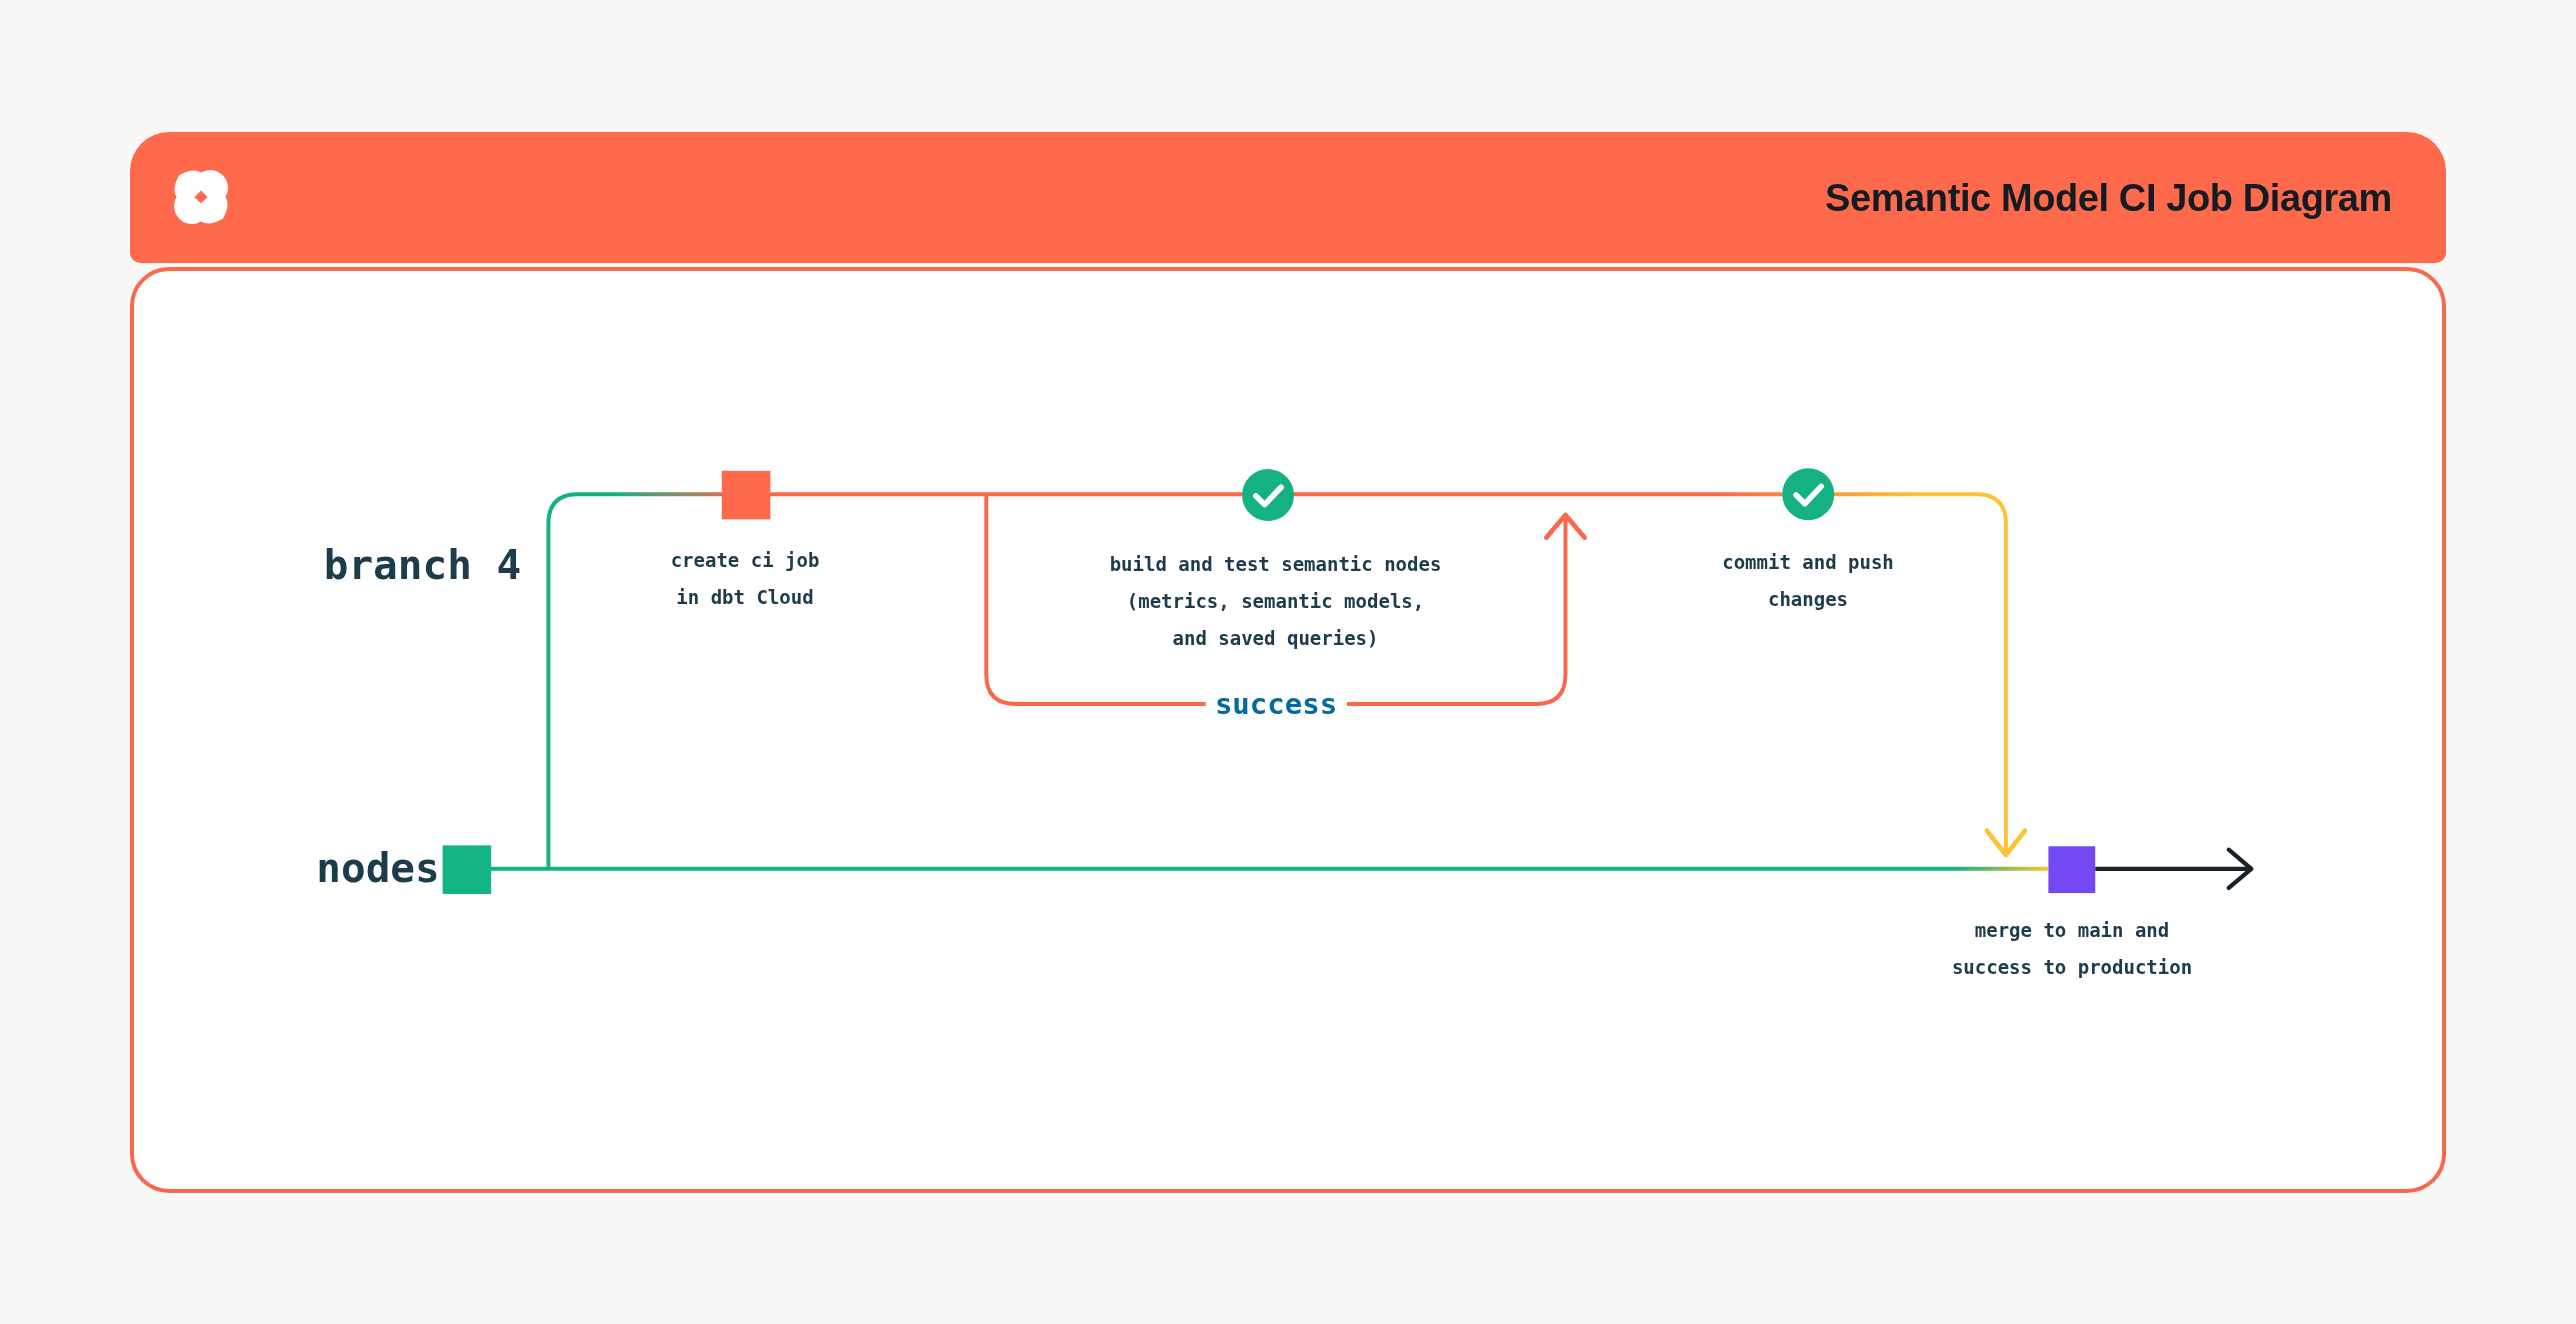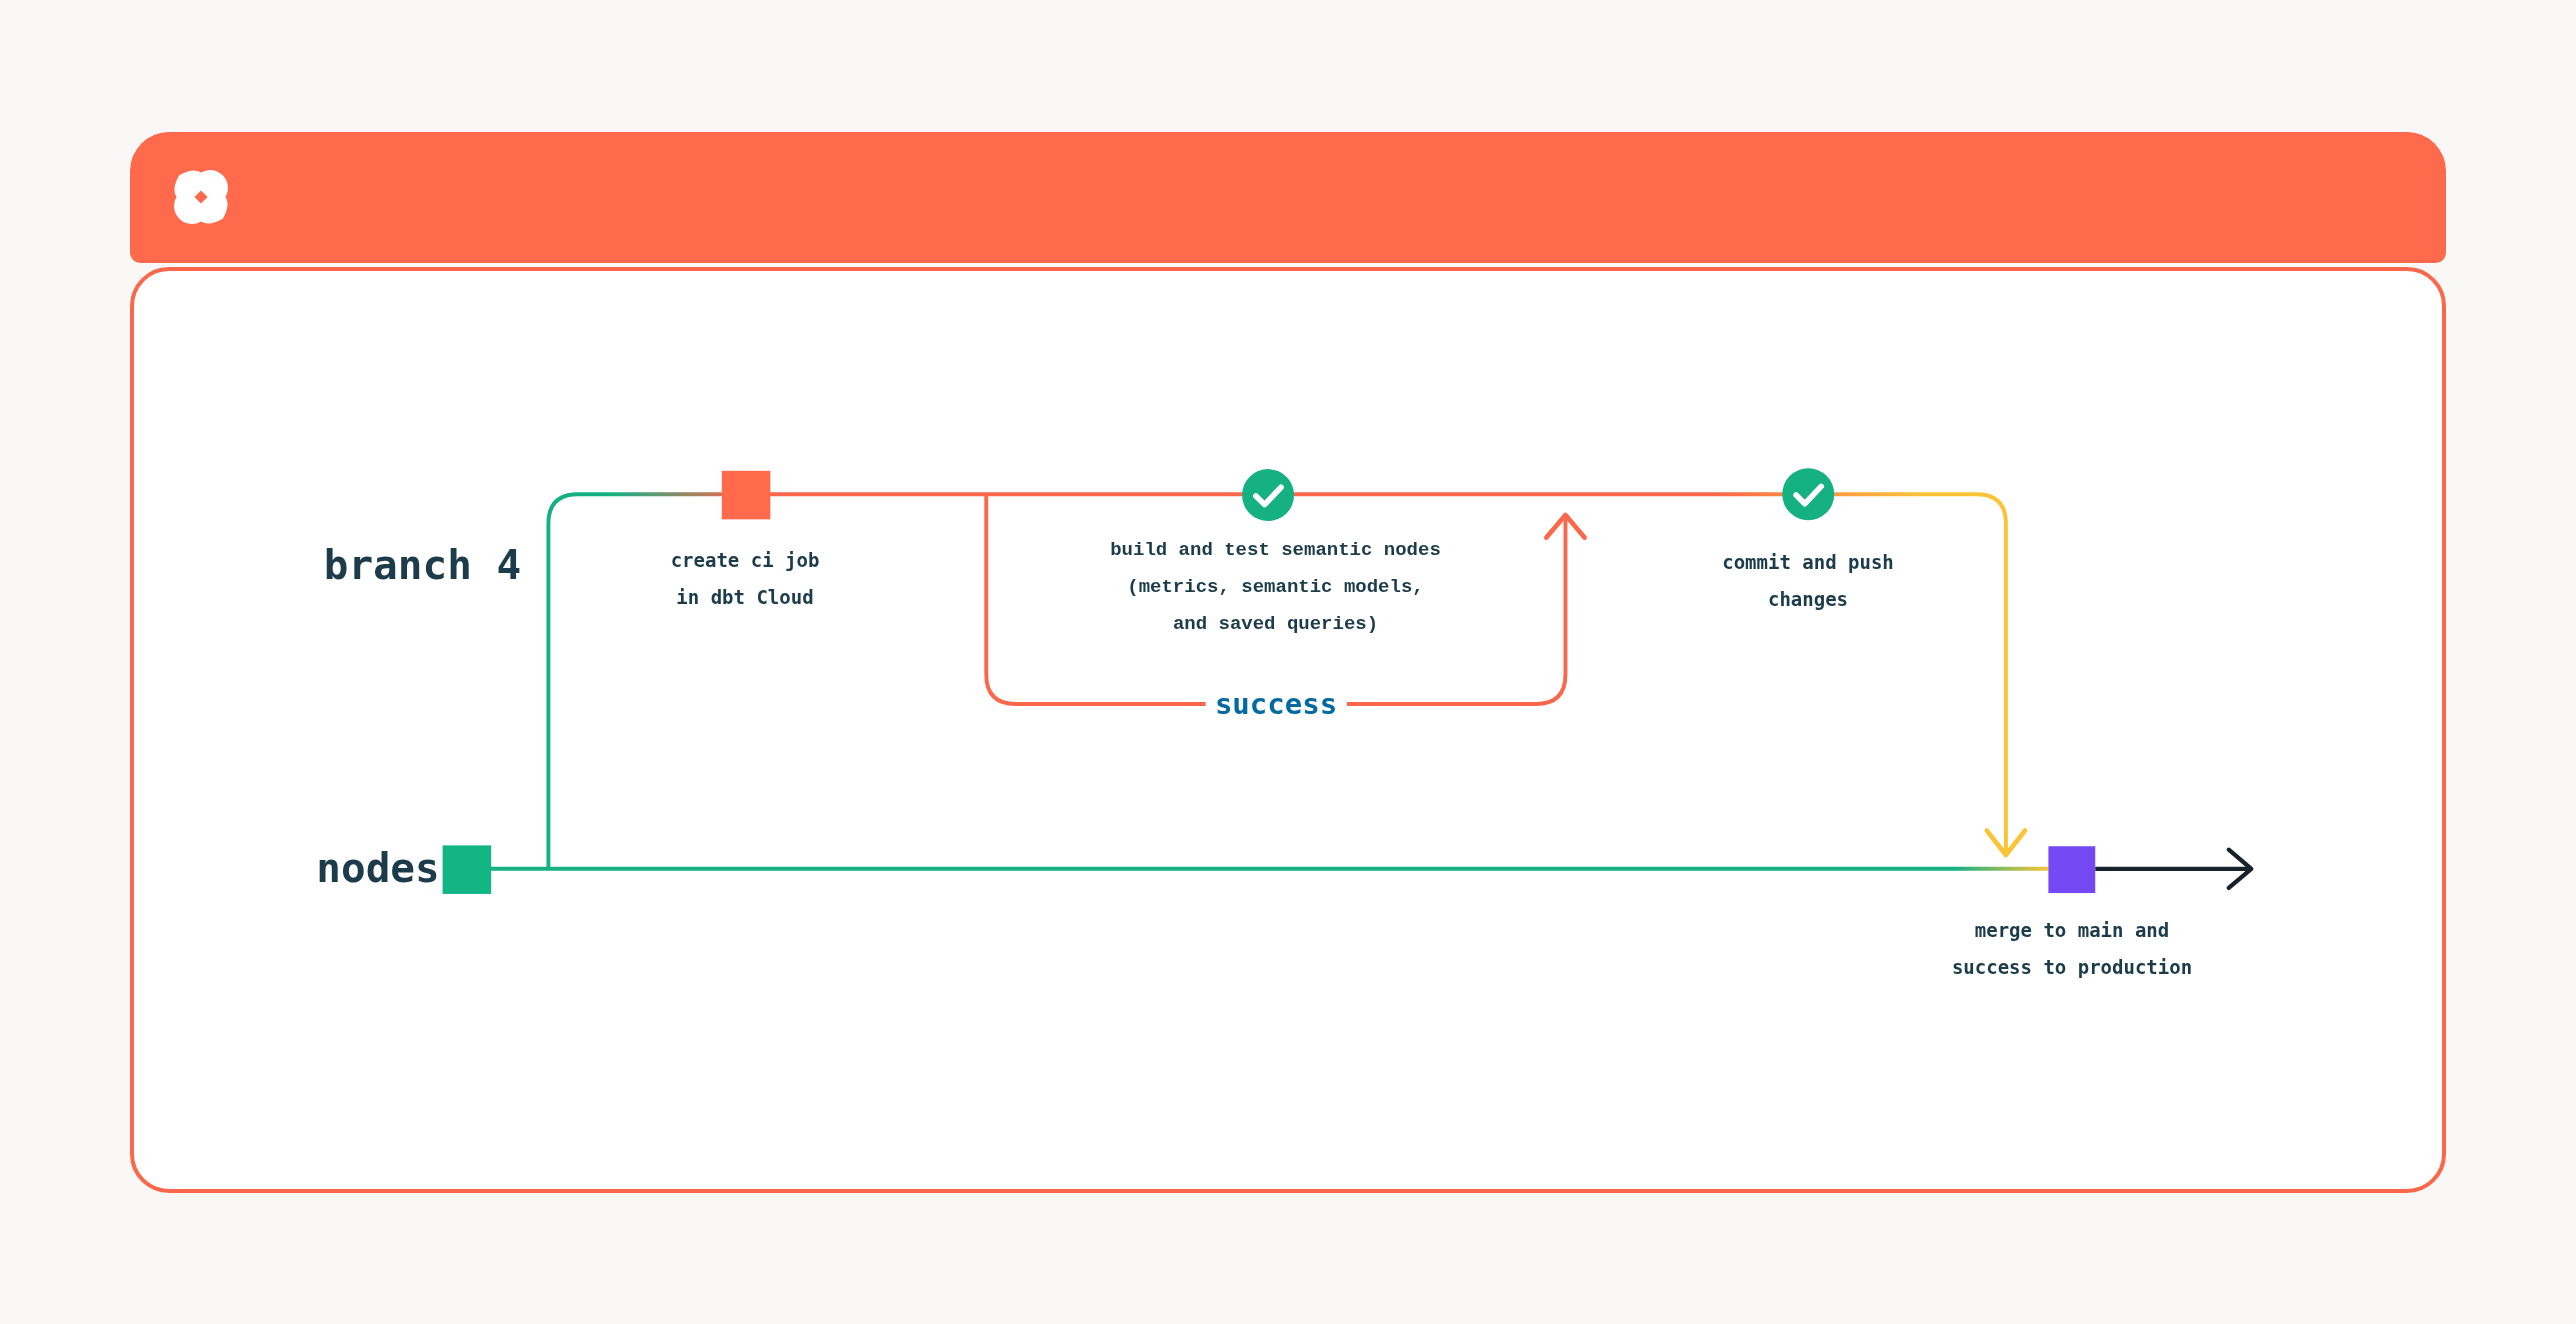--- a/index.html
+++ b/index.html
@@ -70,20 +70,21 @@
   }
 </style>
 </head>
 <body>
 
 <div class="card-header">
   <svg class="logo" viewBox="0 0 100 100">
     <path fill="#ffffff" fill-rule="evenodd" d="M17,17 Q38,5 50,13 A27,27 0 0 1 87,50 Q95,62 83,83 Q62,95 50,87 A27,27 0 0 1 13,50 Q5,38 17,17 Z
          M50,40 L60,50 L50,60 L40,50 Z"></path>
   </svg>
+  <div class="header-title">Semantic Model CI Job Diagram</div>
 </div>
 
 <div class="card-body"></div>
 
 <svg class="diagram-svg" viewBox="0 0 2970 1527">
   <defs>
     <linearGradient id="branchGrad" gradientUnits="userSpaceOnUse" x1="632" y1="0" x2="2313" y2="0">
       <stop offset="0" stop-color="#16b183"></stop>
       <stop offset="0.045" stop-color="#16b183"></stop>
       <stop offset="0.135" stop-color="#fb674a"></stop>
@@ -126,21 +127,21 @@
   </g>
 </svg>
 
 <div class="label branch-name" style="left:275px; top:544px; width:295px;">branch 4</div>
 
 <div class="label branch-name" style="left:248px; top:847px; width:260px;">nodes</div>
 
 <div class="label node-label" style="left:528px; top:542px; width:434px;">create ci job
 in dbt Cloud</div>
 
-<div class="label node-label" style="left:972px; top:532px; width:607px;font-family:Liberation Mono, monospace;">build and test semantic nodes
+<div class="label node-label" style="left:972px; top:546px; width:607px;">build and test semantic nodes
 (metrics, semantic models,
 and saved queries)</div>
 
 <div class="label node-label" style="left:1548px; top:544px; width:520px;">commit and push
 changes</div>
 
 <div class="label node-label" style="left:1812px; top:912px; width:520px;">merge to main and
 success to production</div>
 
 <div class="label success-label" style="left:1146px; top:686px; width:260px;">success</div>

